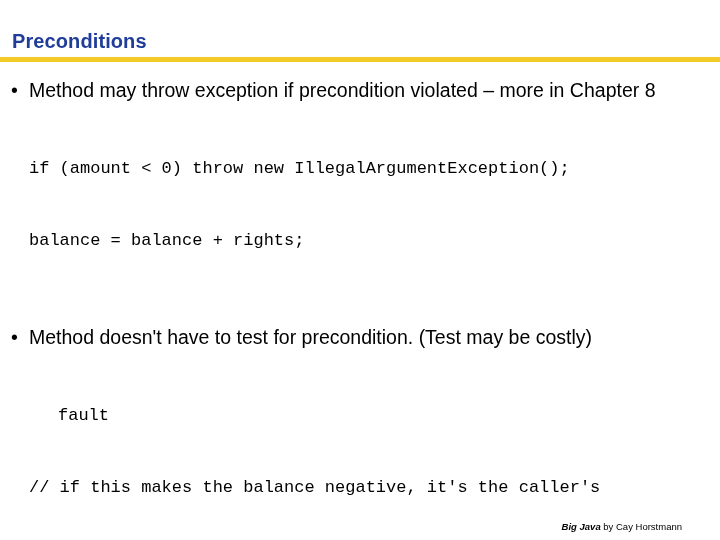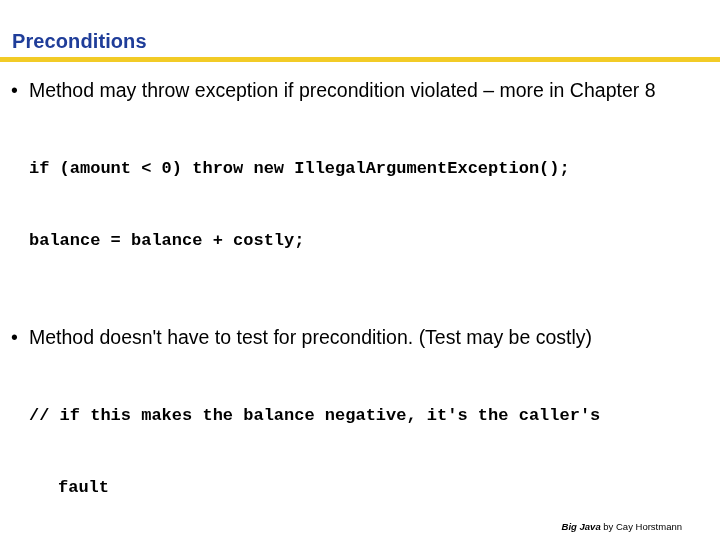--- a/index.html
+++ b/index.html
@@ -76,21 +76,20 @@
     padding-right: 2px;
     margin-top: 5px;
     font-family: "Liberation Mono", "DejaVu Sans Mono", monospace;
     font-size: 17px;
     line-height: 24px;
     color: #000000;
     white-space: pre;
   }
   .code-line {
     display: block;
-    font-weight: bold;
   }
   .code-line.indent-hang {
     padding-left: 29px;
   }
 
   .gap-1 { height: 22px; }
 
   
   .footer {
     position: absolute;
@@ -118,33 +117,33 @@
 
   <div class="body-area">
 
     <div class="bullet-row">
       <span class="dot">•</span>
       <span class="bullet-text">Method may throw exception if precondition violated – more in Chapter 8</span>
     </div>
 
     <div class="code-block">
       <span class="code-line">if (amount &lt; 0) throw new IllegalArgumentException();</span>
-      <span class="code-line">balance = balance + costly;</span>
+      <span class="code-line">balance = balance + rights;</span>
     </div>
 
     <div class="gap-1"></div>
 
     <div class="bullet-row">
       <span class="dot">•</span>
       <span class="bullet-text">Method doesn't have to test for precondition. (Test may be costly)</span>
     </div>
 
     <div class="code-block">
+      <span class="code-line indent-hang">fault</span>
       <span class="code-line">// if this makes the balance negative, it's the caller's</span>
-      <span class="code-line indent-hang">fault</span>
       
     </div>
 
   </div>
 
   <div class="footer">
     <span class="footer-line"><span class="book-title">Big Java</span><span> by Cay Horstmann</span></span>
   </div>
 
 </div>

